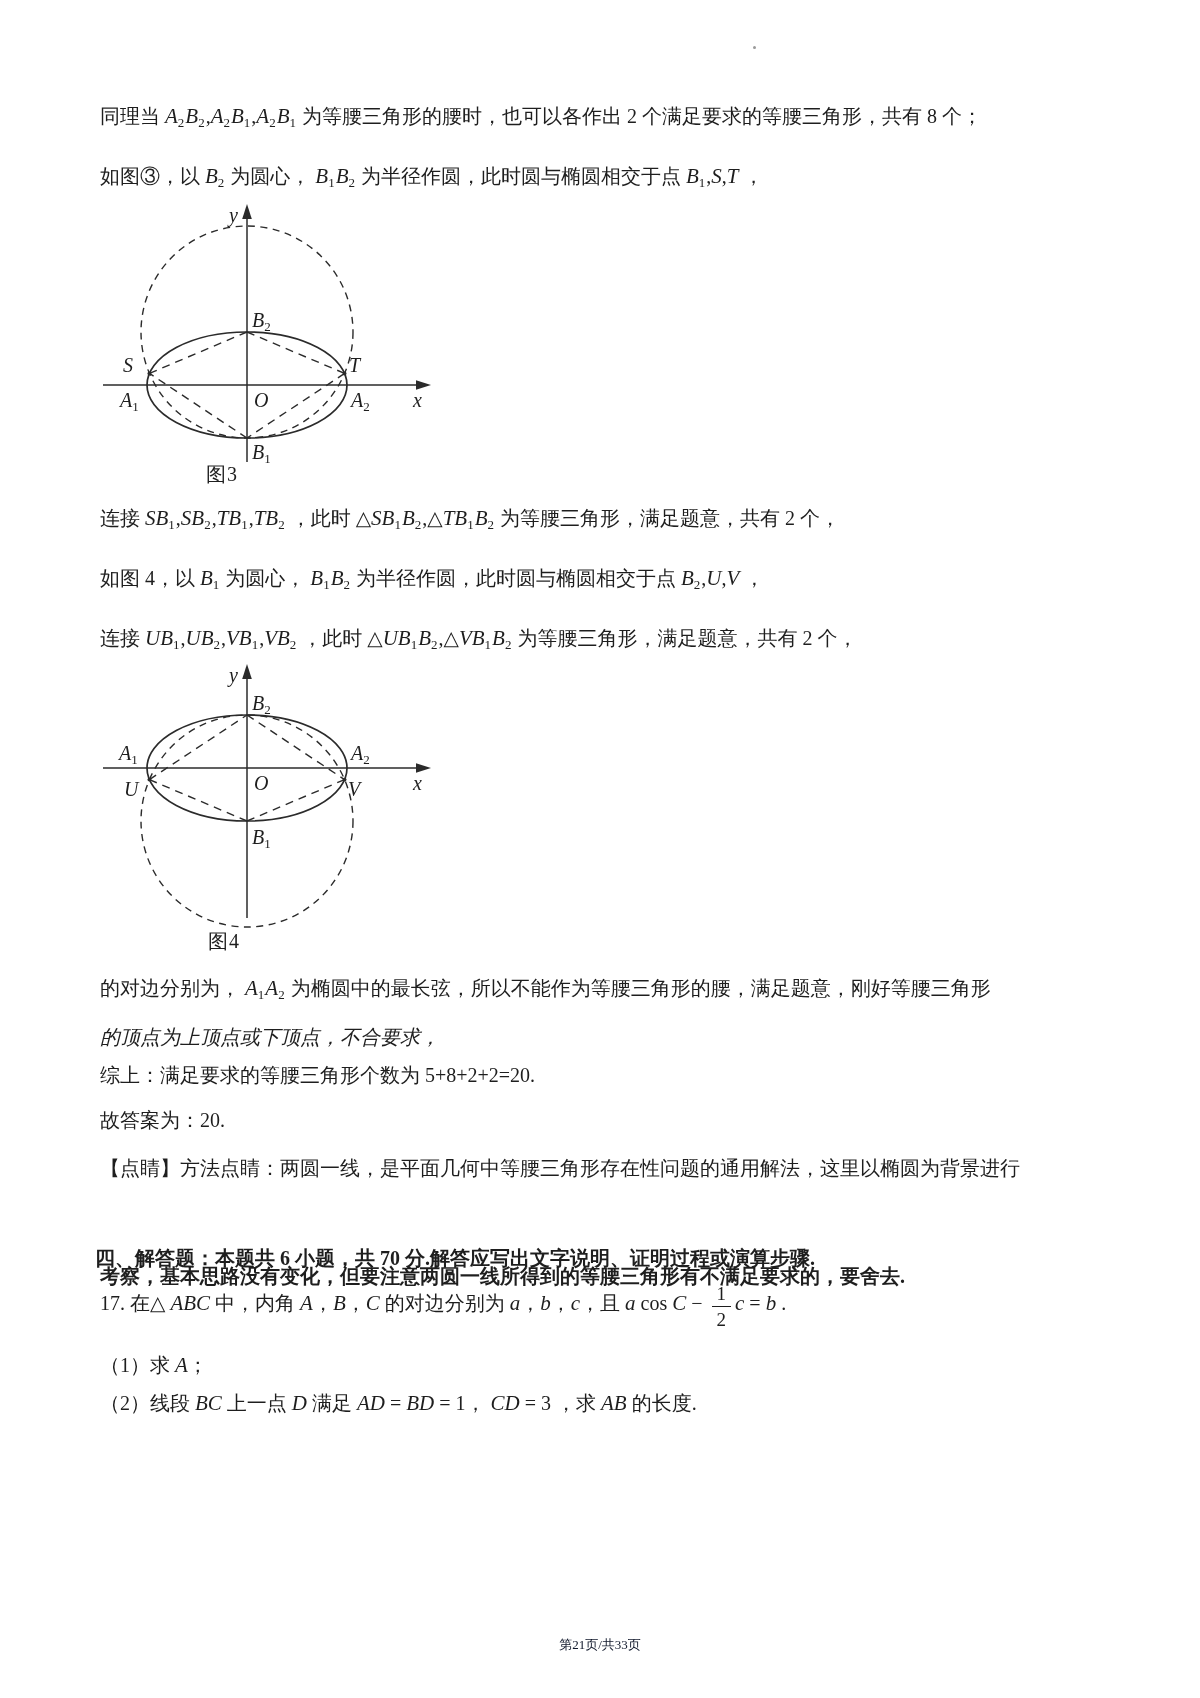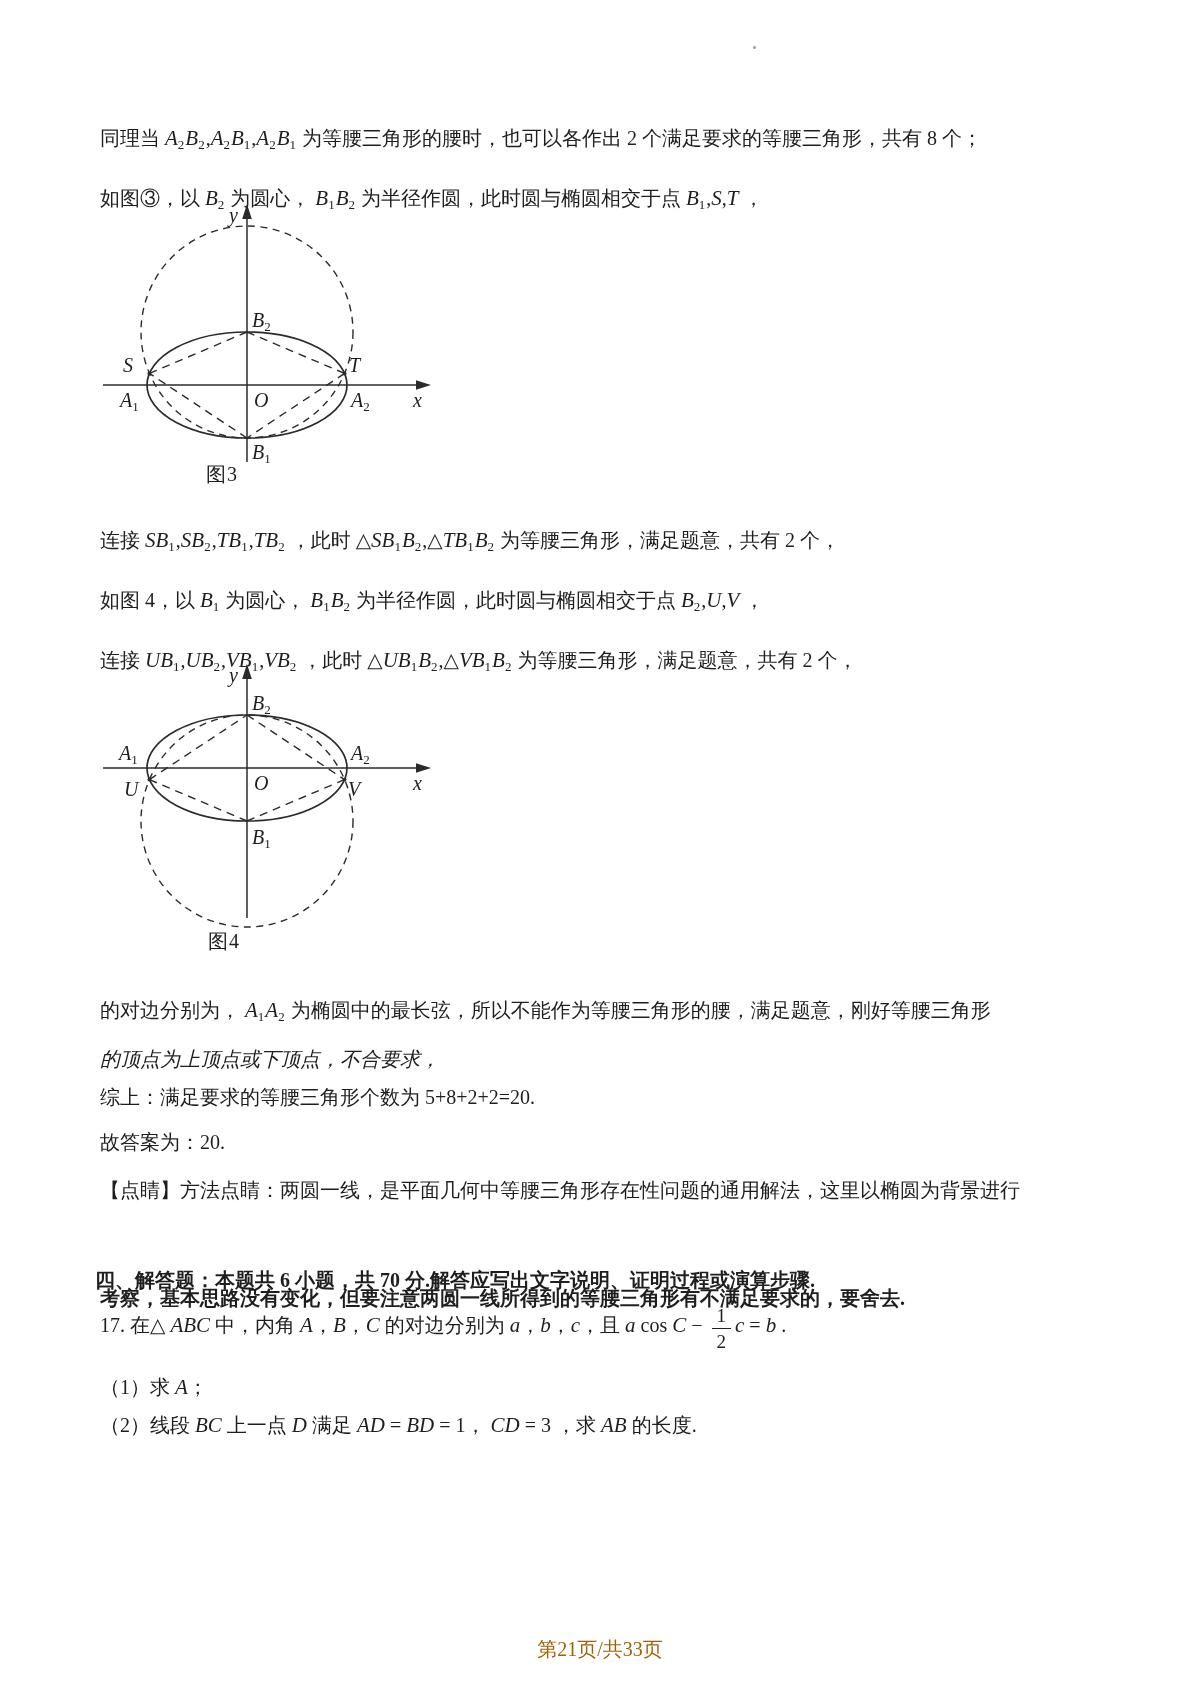--- a/index.html
+++ b/index.html
@@ -1,30 +1,30 @@
 <!DOCTYPE html>
 <html><head>
 <meta charset="utf-8">
 <style>
   html,body{margin:0;padding:0;}
   body{
     width:1200px;height:1698px;background:#ffffff;position:relative;
     font-family:"Liberation Serif","DejaVu Serif",serif;color:#1e1e1e;
     overflow:hidden;
   }
-  .line{position:absolute;left:100px;white-space:nowrap;font-size:20px;line-height:1.25;margin-top:22px;}
+  .line{position:absolute;left:100px;white-space:nowrap;font-size:20px;line-height:1.25;}
   .seg-c{font-family:"Liberation Serif","DejaVu Serif",serif;}
   .seg-i{font-style:italic;font-size:21px;}
   .seg-s{font-size:13px;vertical-align:-4px;margin-right:1px;}
   .bold-line{font-weight:bold;font-size:20px;}
   .frac{display:inline-block;vertical-align:middle;text-align:center;margin:0 4px;line-height:1;}
   .fn{display:block;border-bottom:1.4px solid #1e1e1e;padding:2px 5px 3px;font-size:19px;}
   .fd{display:block;padding:3px 5px 0;font-size:19px;}
   .fig-caption{position:absolute;font-size:20px;letter-spacing:1px;text-align:right;}
-  .footer{position:absolute;left:0;right:0;text-align:center;font-size:20px;color:#a16207;}
+  .footer{position:absolute;left:0;right:0;text-align:center;font-size:13px;color:#0f172a;}
   .figure-svg{position:absolute;}
   .svg-lbl{font-family:"Liberation Serif","DejaVu Serif",serif;font-style:italic;font-size:20px;fill:#1e1e1e;}
   .svg-sub{font-style:normal;font-size:13px;}
   .stray-dot{position:absolute;width:3px;height:3px;border-radius:50%;background:#9a9a9a;}
 </style>
 </head>
 <body>
 
 <div class="stray-dot" style="left:753px;top:46px;"></div>
 

